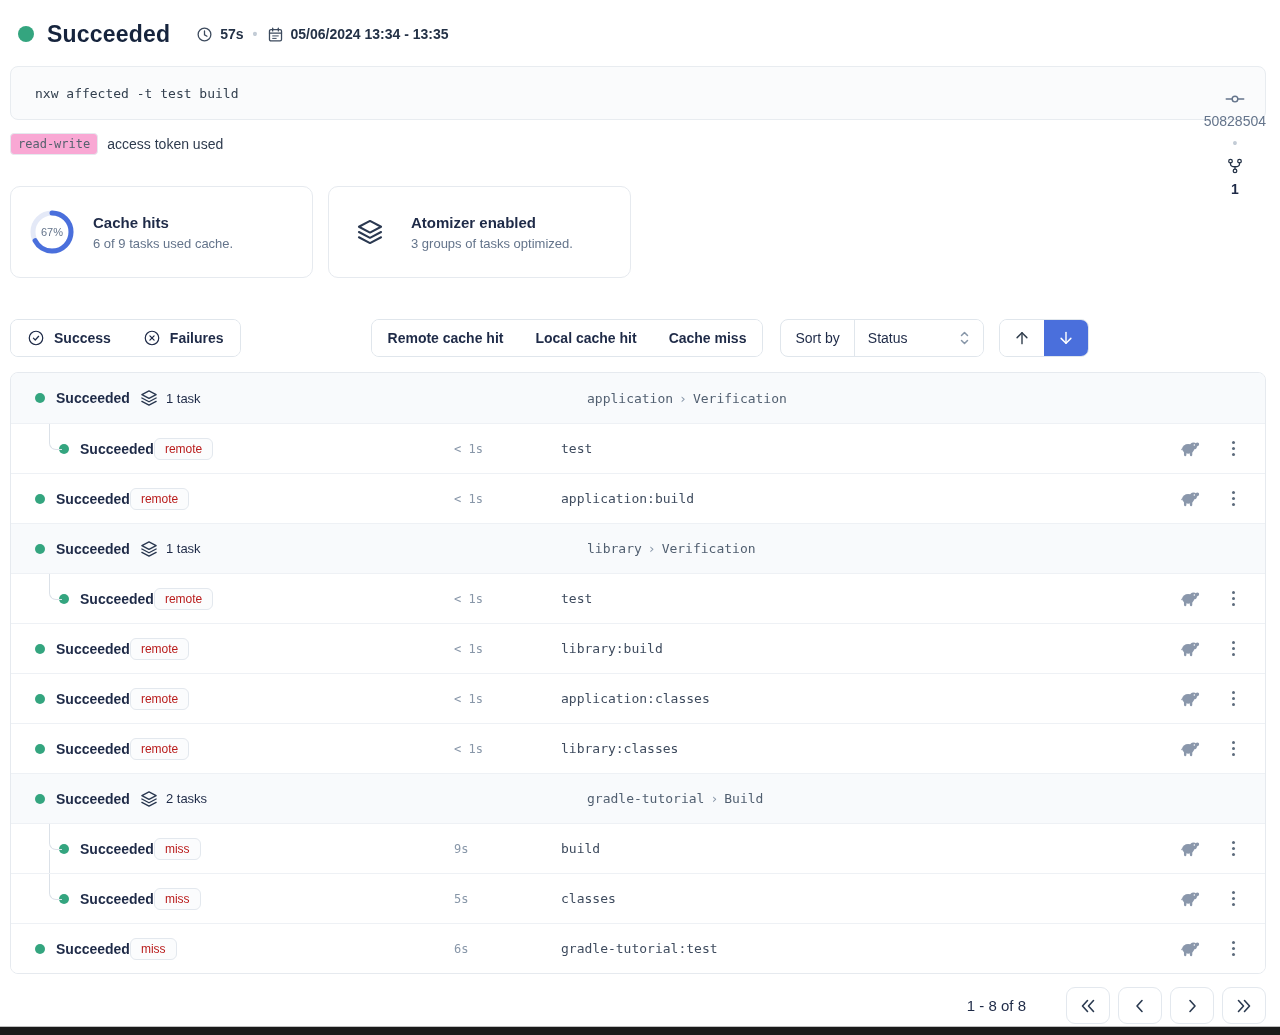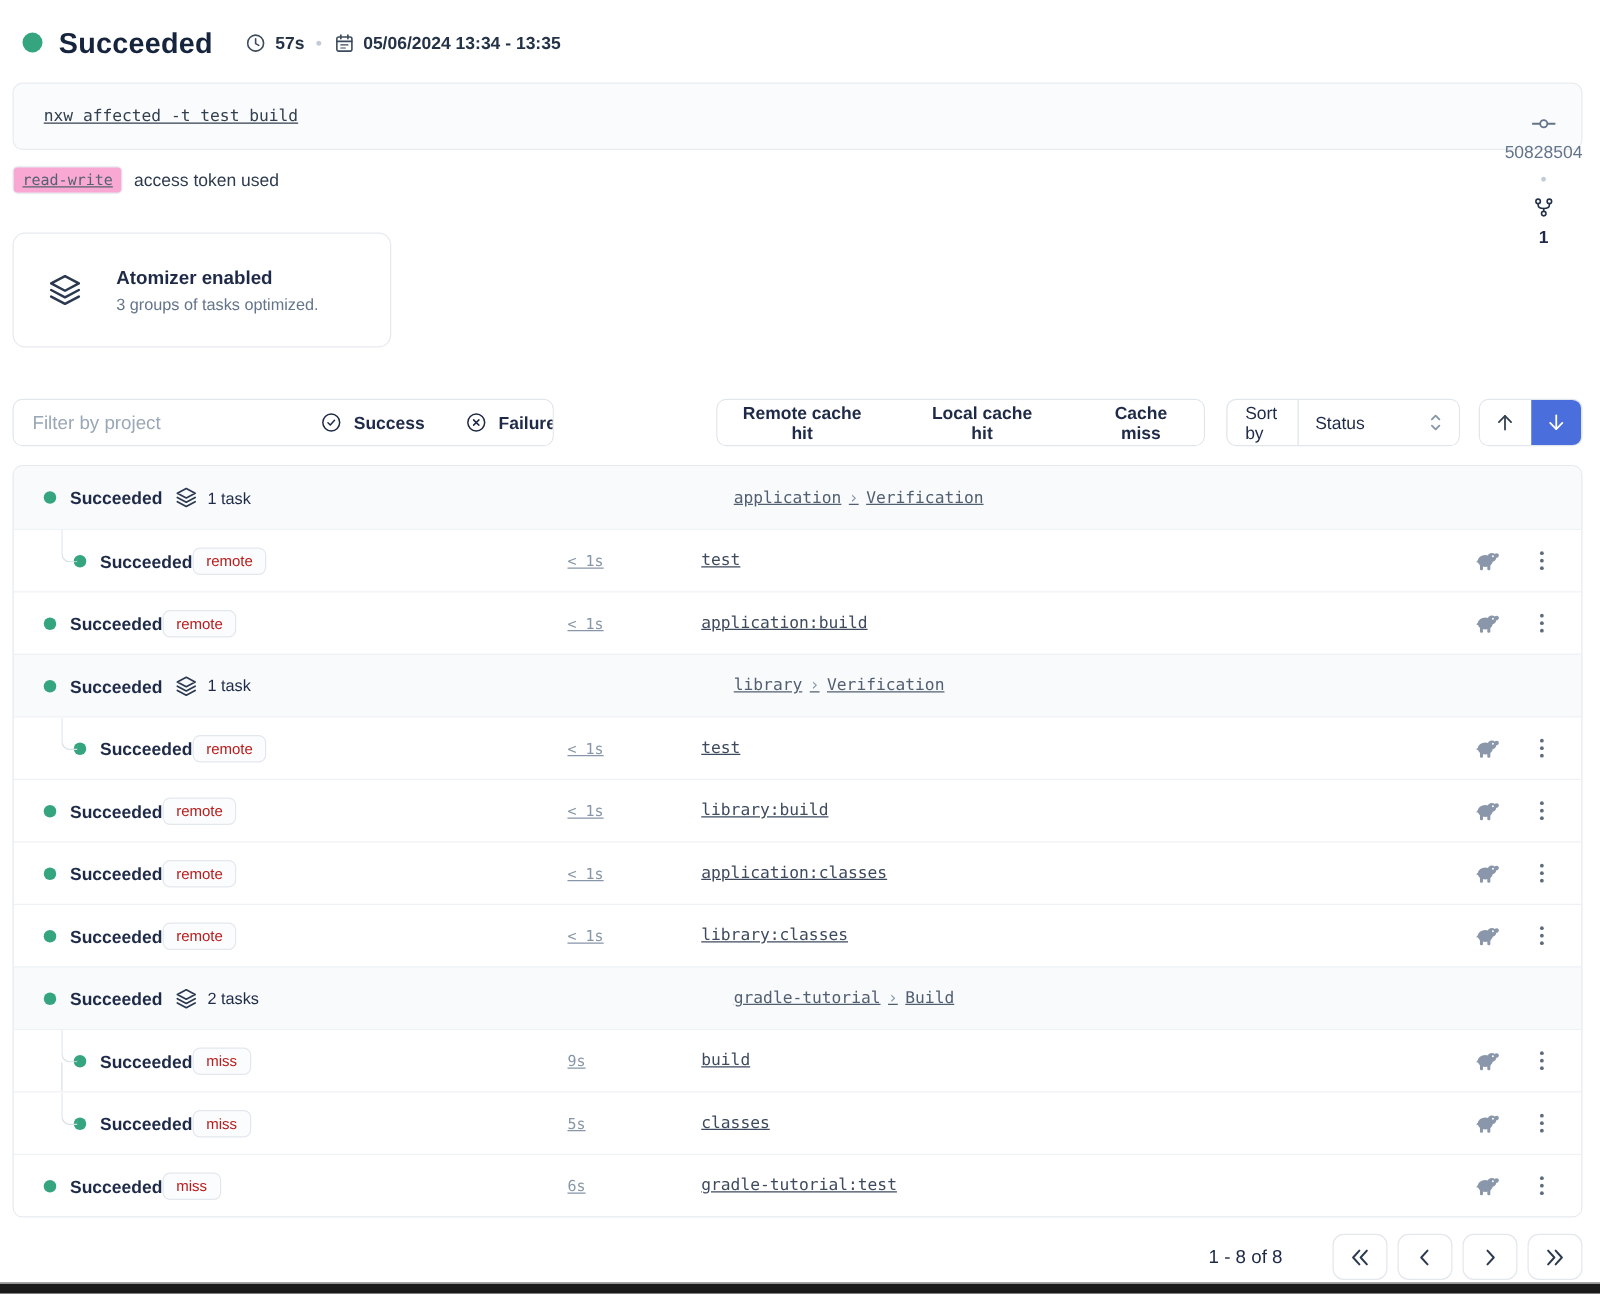--- a/index.html
+++ b/index.html
@@ -1,21 +1,21 @@
 <!DOCTYPE html>
 <html><head>
 <meta charset="utf-8">
 <style>
   * { box-sizing: border-box; margin: 0; padding: 0; }
   html,body { width:1280px; height:1035px; }
   body {
     font-family: "Liberation Sans", sans-serif;
     background:#ffffff; color:#1e2a47; position:relative; overflow:hidden;
   }
-  .mono { font-family:"DejaVu Sans Mono", monospace;text-decoration:underline; }
+  .mono { font-family:"DejaVu Sans Mono", monospace; }
   .page { padding:12px 14px 0 10px; }
 
   
   .header { display:flex; align-items:center; height:44px; margin-bottom:10px; }
   .dot-lg { width:16px; height:16px; border-radius:50%; background:#34a57f; margin:0 13px 0 8px; flex:none; }
   .title { font-size:23px; font-weight:700; color:#16243d; letter-spacing:.2px; }
   .hmeta { display:flex; align-items:center; margin-left:26px; gap:7px; font-size:14px; font-weight:600; color:#243247; }
   .hmeta svg { display:block; }
   .sep-dot { color:#c3ccd6; font-size:14px; margin:0 2px; }
   .spacer { flex:1; }
@@ -44,21 +44,21 @@
   .ring-label { font-size:11px; fill:#64748b; font-family:"Liberation Sans",sans-serif; }
 
   
   .filterbar { display:flex; align-items:center; margin-top:41px; height:38px; }
   .seg { display:flex; align-items:stretch; border:1px solid #e0e6ec; border-radius:8px; overflow:hidden; height:38px; background:#fff; }
   .seg > * + * { border-left:1px solid #e0e6ec; }
   .filter-input { width:241px; border:none; outline:none; padding:0 15px; font-size:15px; color:#1e2a47; font-family:inherit; }
   .filter-input::placeholder { color:#9aa7b6; }
   .seg-btn { display:flex; align-items:center; gap:9px; padding:0 16px; background:#fff; border:none;
     font-size:14px; font-weight:600; color:#1e2a47; cursor:pointer; font-family:inherit; }
-  .cache-group { margin-left:130px;gap:16px; }
+  .cache-group { margin-left:130px; }
   .sort-group { margin-left:17px; }
   .sort-label { display:flex; align-items:center; padding:0 14px; font-size:14px; color:#1e2a47; }
   .sort-select { display:flex; align-items:center; gap:26px; padding:0 13px; min-width:129px; cursor:pointer; background:#fff; }
   .sort-value { font-size:14px; color:#1e2a47; }
   .sort-chevrons { margin-left:auto; }
   .dir-group { margin-left:15px; }
   .dir-btn { width:44px; display:flex; align-items:center; justify-content:center; background:#fff; border:none; cursor:pointer; }
   .dir-btn.active { background:#4a6fdc; }
 
   
@@ -146,36 +146,48 @@
           <path d="M6 8v1.2c0 2.6 2.6 3.8 6 3.8s6-1.2 6-3.8V8"></path>
           <line x1="12" y1="13" x2="12" y2="16"></line>
         </svg>
       <span class="cnt">1</span>
     </div>
   </div>
 
   <div class="cards">
     <div class="card">
       <div class="card-icn">
+        <svg width="46" height="46" viewBox="0 0 46 46">
+          <circle cx="23" cy="23" r="19" fill="none" stroke="#e4e9f7" stroke-width="5"></circle>
+          <circle cx="23" cy="23" r="19" fill="none" stroke="#4a6fdc" stroke-width="5" stroke-linecap="round" stroke-dasharray="79.98 39.4" transform="rotate(-90 23 23)"></circle>
+          <text class="ring-label" x="23" y="27" text-anchor="middle">67%</text>
+        </svg>
+      </div>
+      <div>
+        <div class="card-title">Cache hits</div>
+        <div class="card-sub">6 of 9 tasks used cache.</div>
+      </div>
+    </div>
+    <div class="card">
+      <div class="card-icn">
         <svg width="28" height="28" viewBox="0 0 24 24" fill="none" stroke="#2a3850" stroke-width="1.7" stroke-linejoin="round" stroke-linecap="round">
             <polygon points="12 2.5 21.5 7.5 12 12.5 2.5 7.5"></polygon>
             <polyline points="2.5 12 12 17 21.5 12"></polyline>
             <polyline points="2.5 16.5 12 21.5 21.5 16.5"></polyline>
           </svg>
       </div>
       <div>
         <div class="card-title">Atomizer enabled</div>
         <div class="card-sub">3 groups of tasks optimized.</div>
       </div>
     </div>
   </div>
 
   <div class="filterbar">
     <div class="seg">
-      <input class="filter-input" type="text" placeholder="Filter by project" style="">
       <button class="seg-btn">
         <svg width="18" height="18" viewBox="0 0 24 24" fill="none" stroke="#1e2a47" stroke-width="1.6" stroke-linecap="round" stroke-linejoin="round">
             <circle cx="12" cy="12" r="9"></circle>
             <polyline points="8.5 12.2 11 14.7 15.5 9.7"></polyline>
           </svg>
         <span>Success</span>
       </button>
       <button class="seg-btn">
         <svg width="18" height="18" viewBox="0 0 24 24" fill="none" stroke="#1e2a47" stroke-width="1.6" stroke-linecap="round">
             <circle cx="12" cy="12" r="9"></circle>

